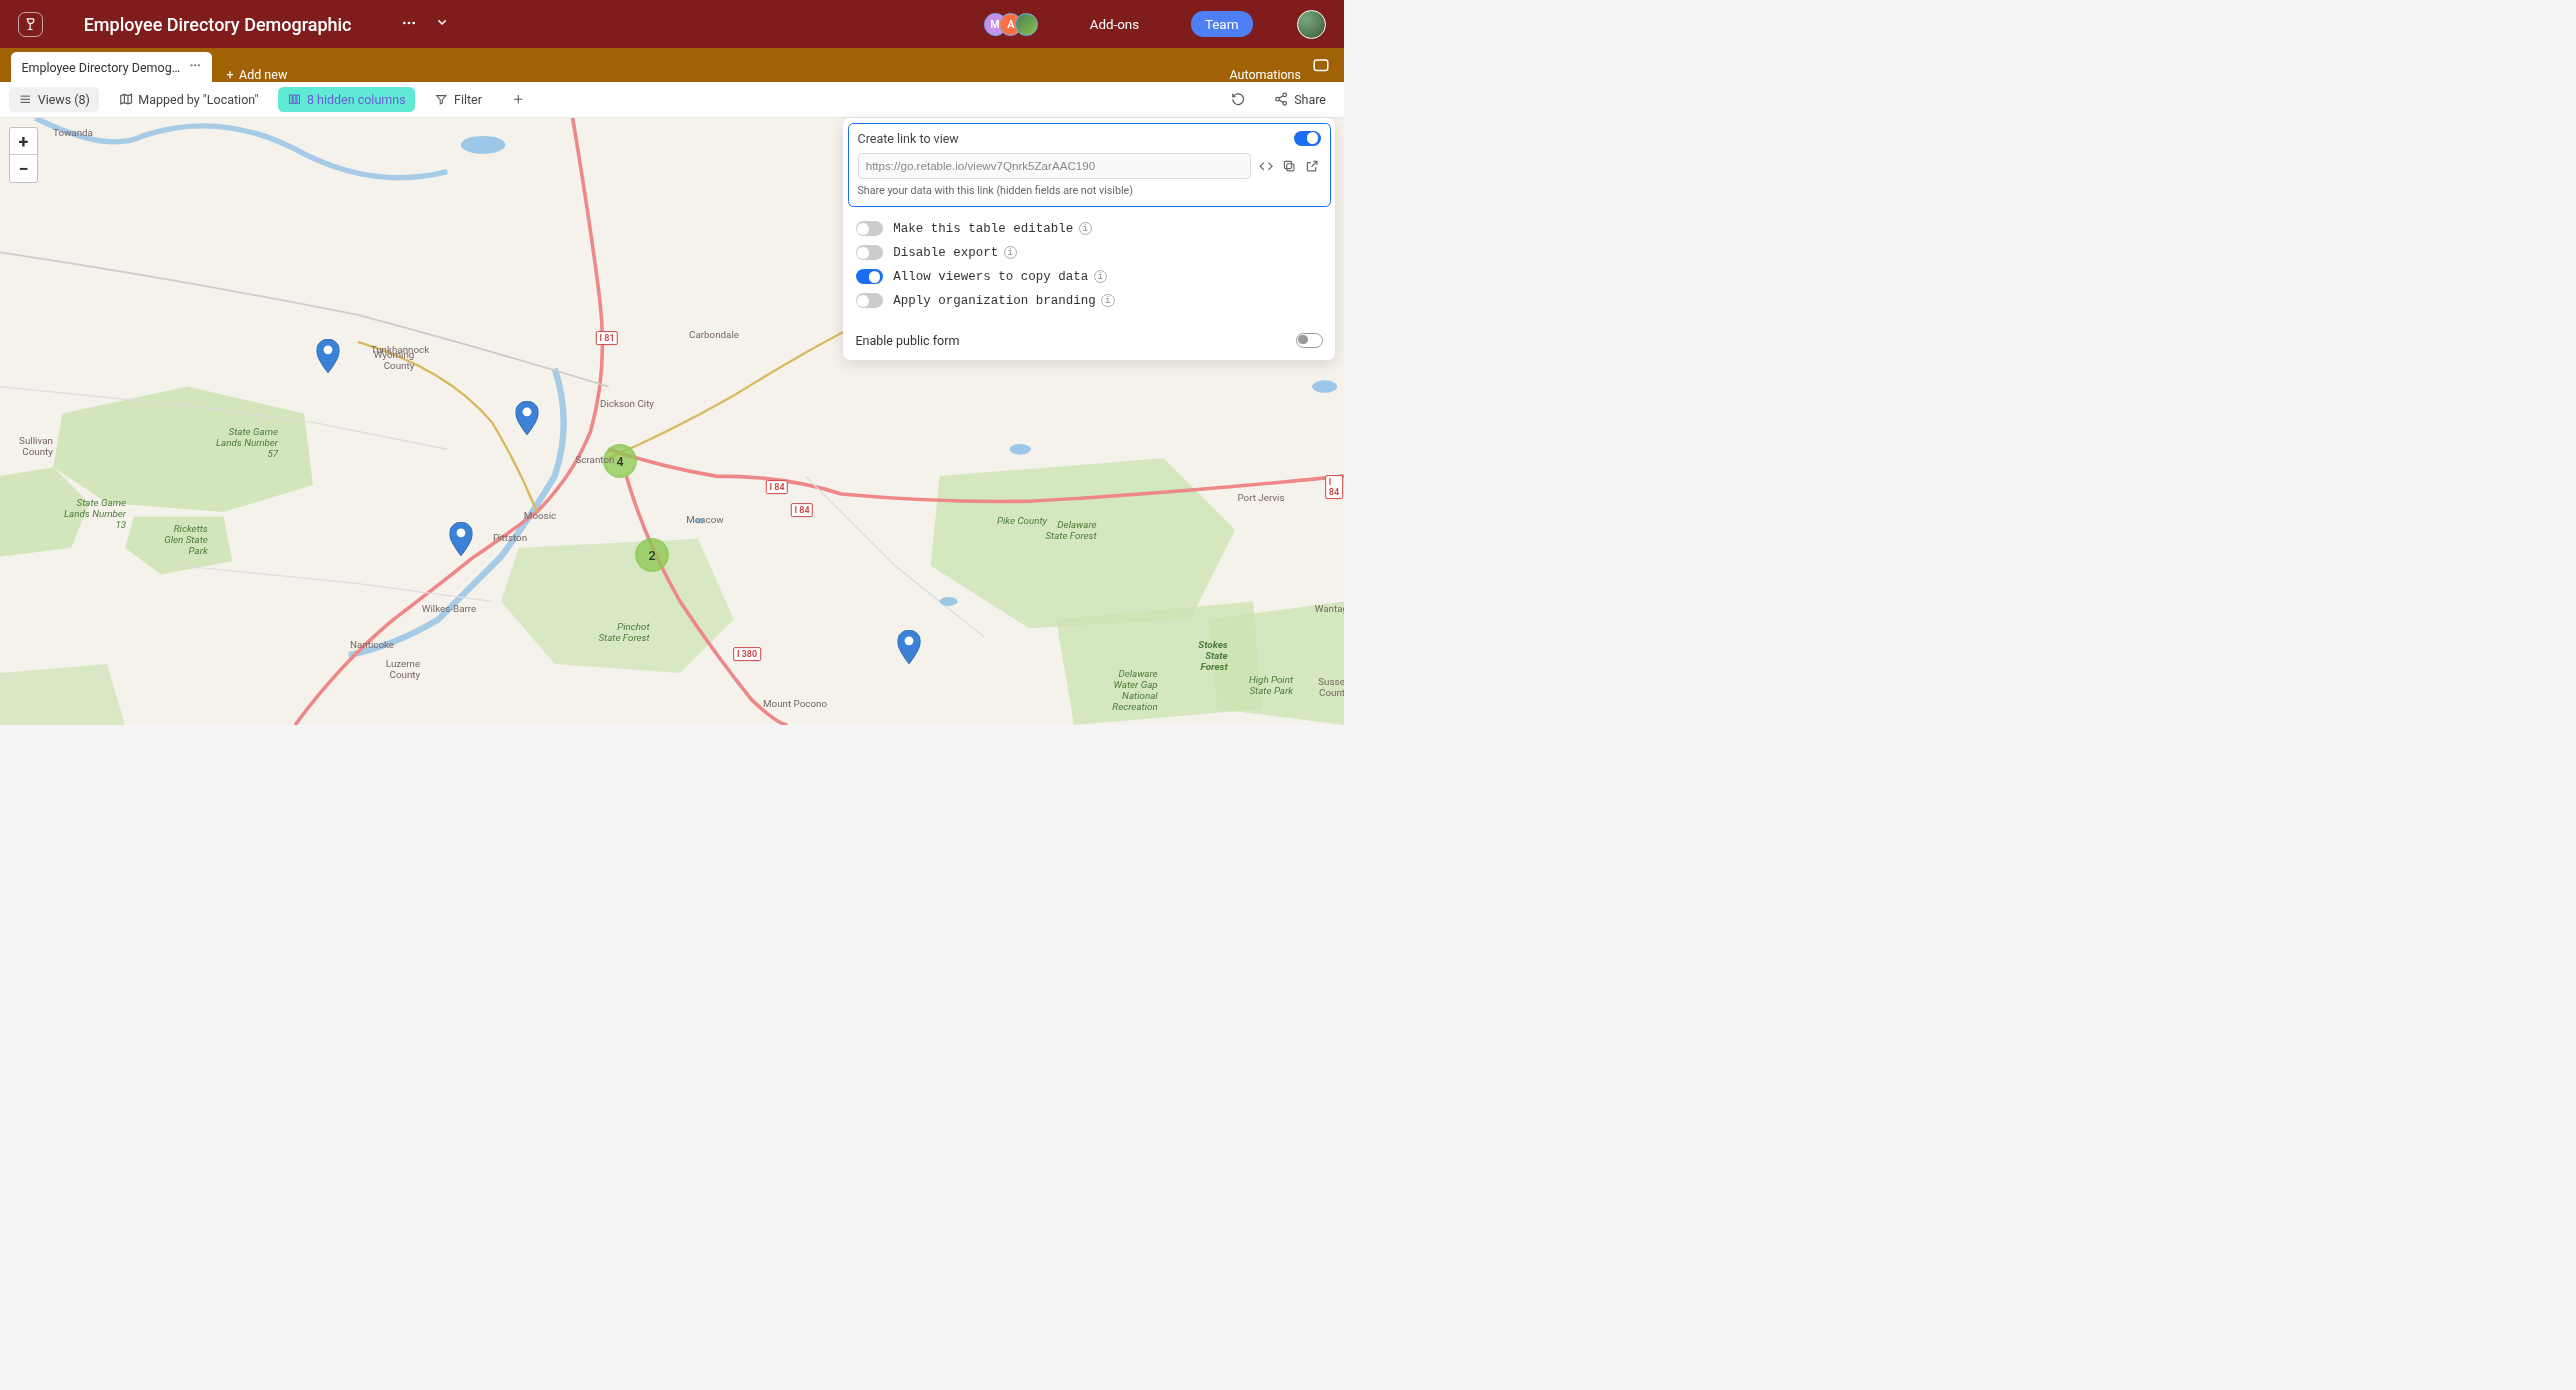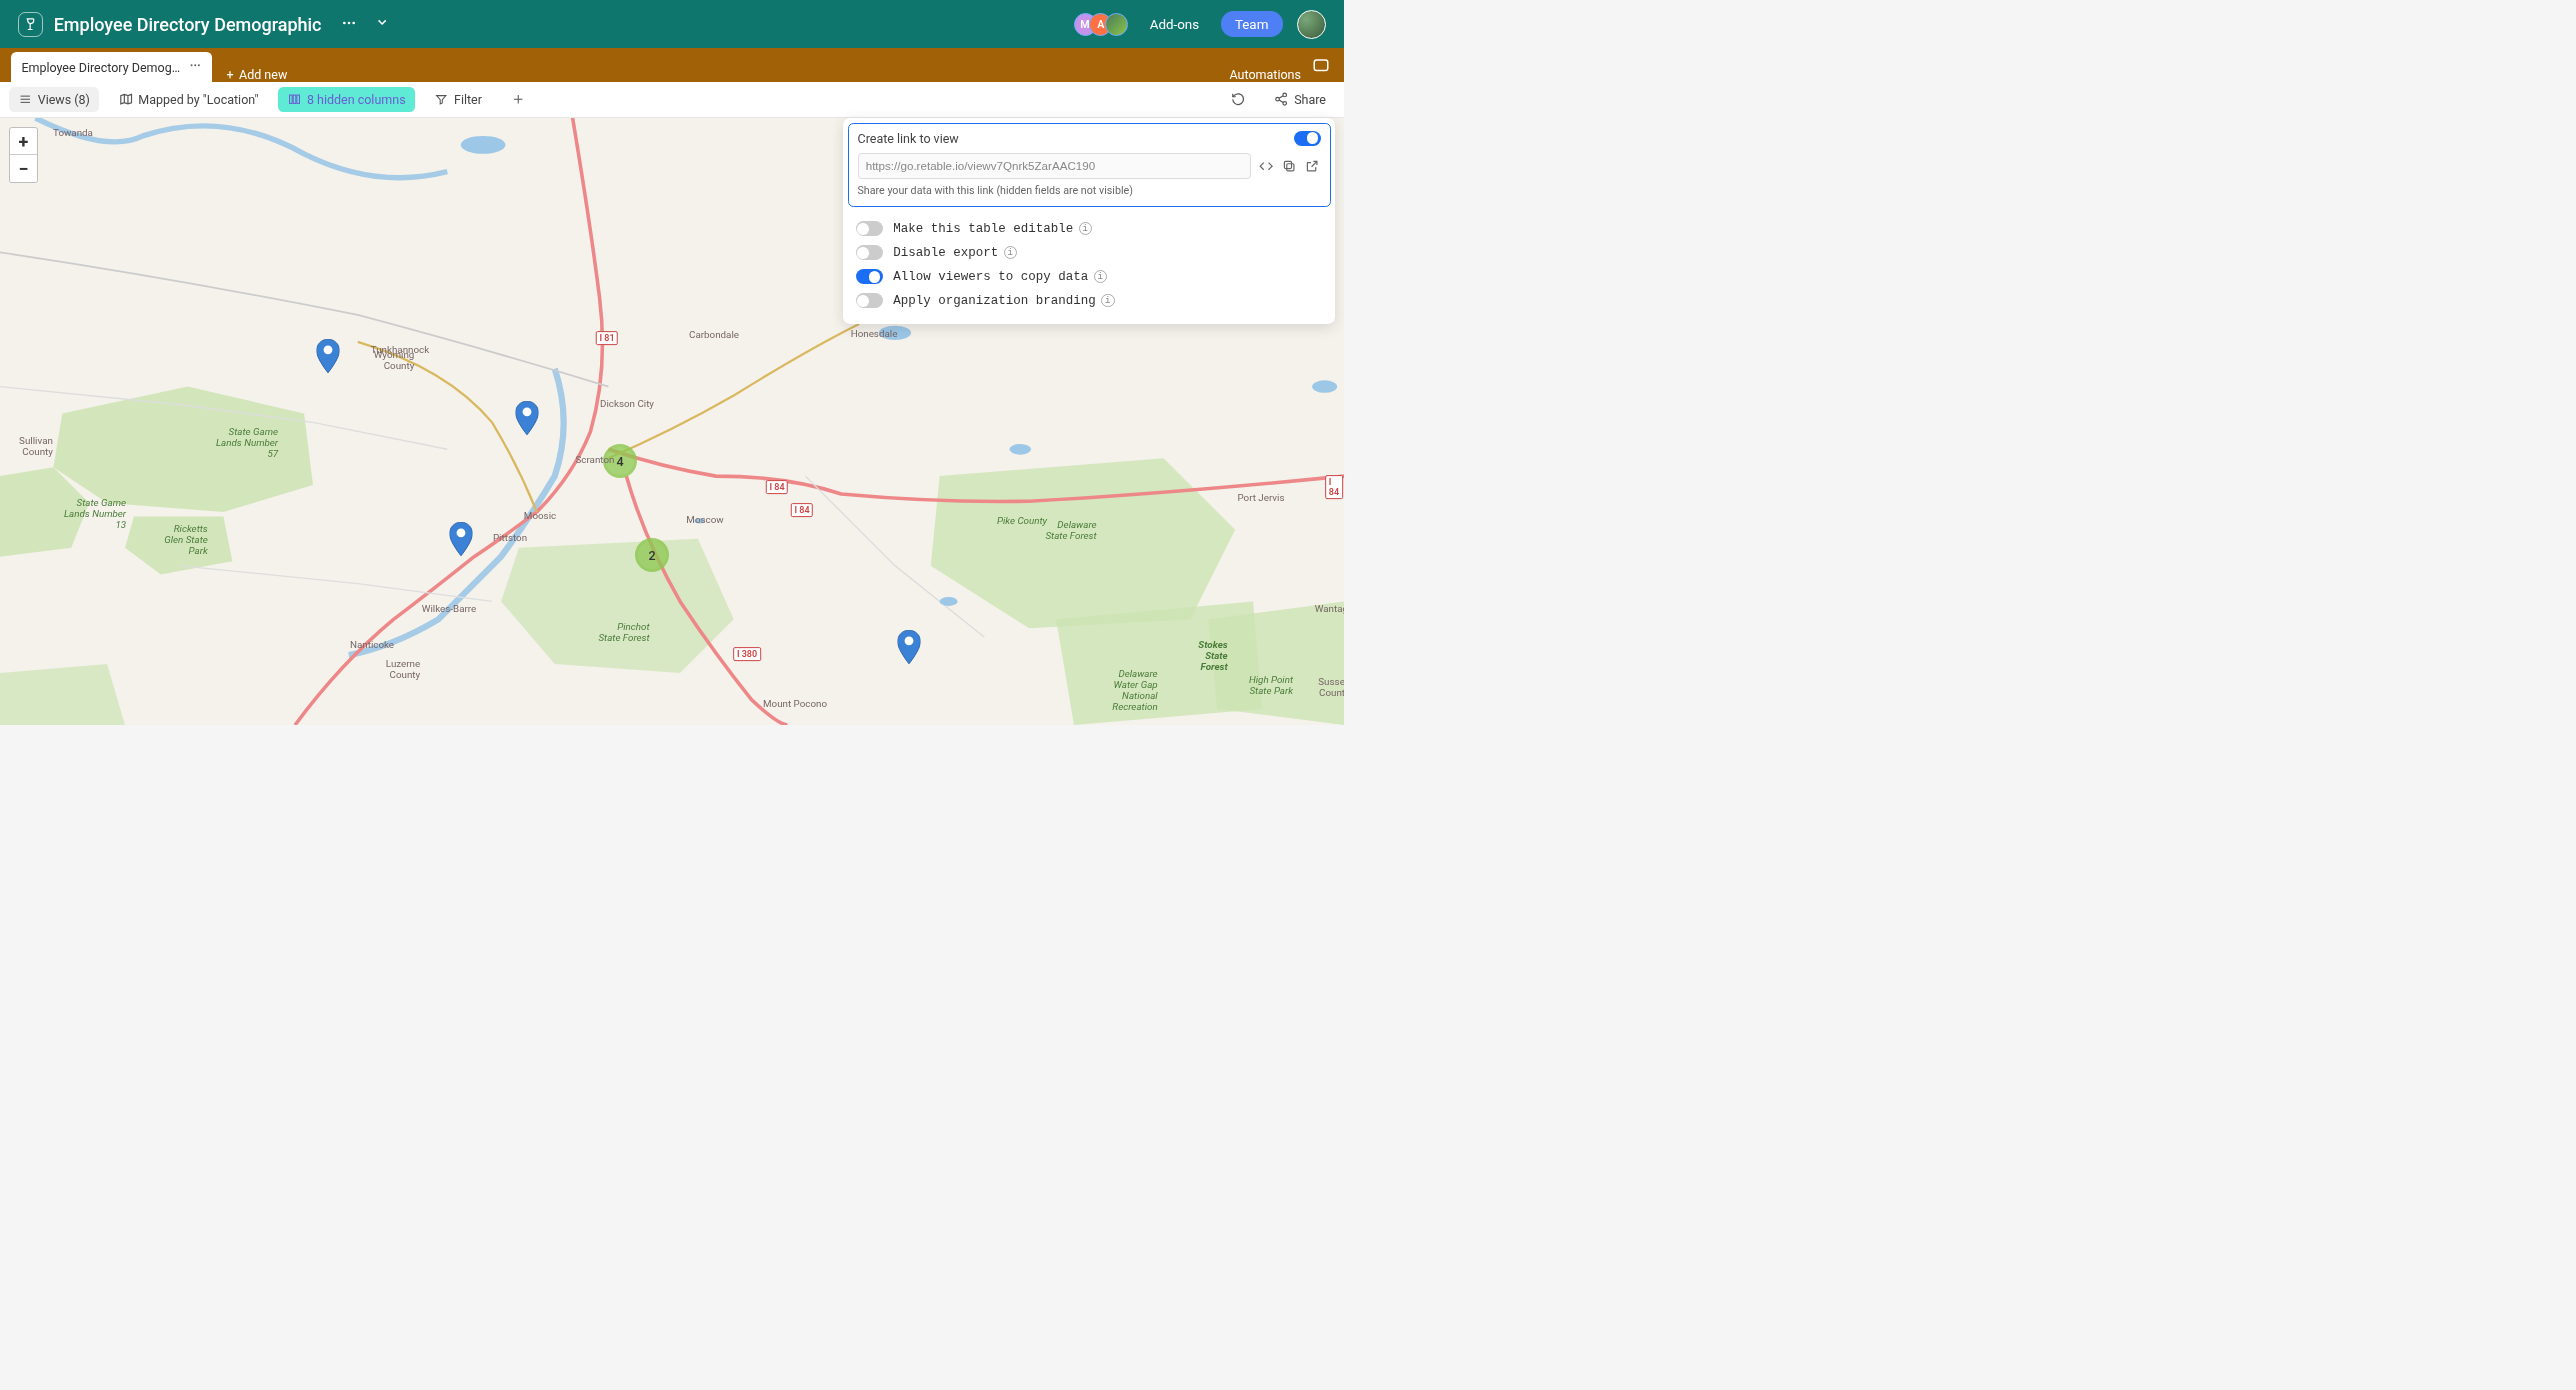--- a/index.html
+++ b/index.html
@@ -8,25 +8,26 @@
   width: 1344px;
   height: 725px;
   overflow: hidden;
   background: #f5f5f5;
   position: relative;
 }
 
 
 .header {
   height: 48px;
-  background: #0f766e;
+  background: #7f1d1d;
   display: flex;
   align-items: center;
   padding: 0 18px;
   color: white;
+  gap: 30px;
 }
 .app-icon {
   width: 25px; height: 25px;
   border: 1.8px solid rgba(255,255,255,0.6);
   border-radius: 7.2px;
   display: flex; align-items: center; justify-content: center;
   margin-right: 10.7px;
 }
 .app-title {
   font-size: 18px;
@@ -592,14 +593,20 @@
       <div class="share-option">
         <div class="toggle off">
           <div class="toggle-knob"></div>
         </div>
         <div class="share-option-label">
           <span>Apply organization branding</span>
           <span class="info-icon">i</span>
         </div>
       </div>
     </div>
+  <div class="share-divider-row">
+    <span style="font-size:12.5px;color:#333;">Enable public form</span>
+    <div class="toggle off-outline">
+        <div class="toggle-knob"></div>
+      </div>
+  </div>
 </div>
 
 
 </body></html>

